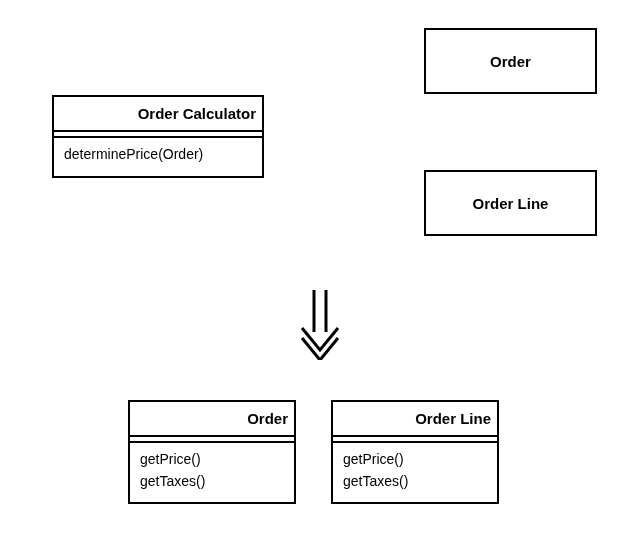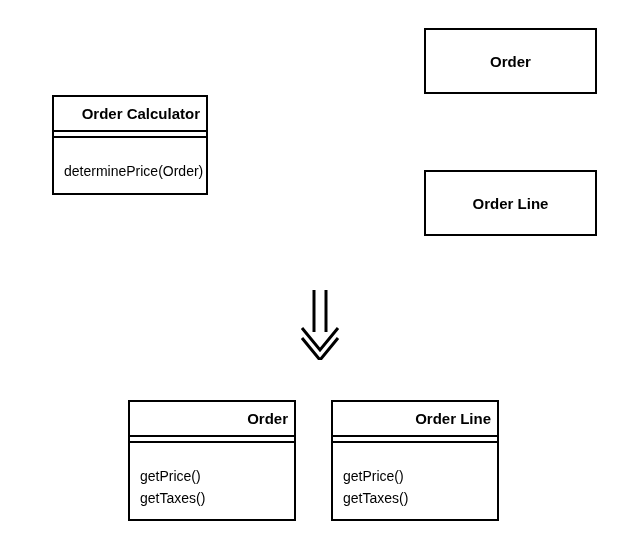--- a/index.html
+++ b/index.html
@@ -31,36 +31,35 @@
     border-top: 2px solid #000;
     height: 0;
   }
   .box .thin-gap {
     height: 4px;
   }
   .box .body {
     padding: 6px 10px 10px 10px;
     font-size: 14px;
     line-height: 1.55;
-    margin-top: 17px;
   }
   .arrow {
     position: absolute;
     left: 300px;
     top: 290px;
     width: 40px;
     height: 70px;
   }
 </style>
 </head>
 <body>
 
 <div class="stage">
 
-  <div class="box" style="left:52px; top:95px; width:156px;">
+  <div class="box" style="left:52px; top:95px; width:212px;">
     <div class="title">Order Calculator</div>
     <div class="divider"></div>
     <div class="thin-gap"></div>
     <div class="divider"></div>
     <div class="body">
       <div>determinePrice(Order)</div>
     </div>
   </div>
 
   <div class="box" style="left:424px; top:28px; width:173px; height:66px; display:flex; align-items:center; justify-content:center;">

